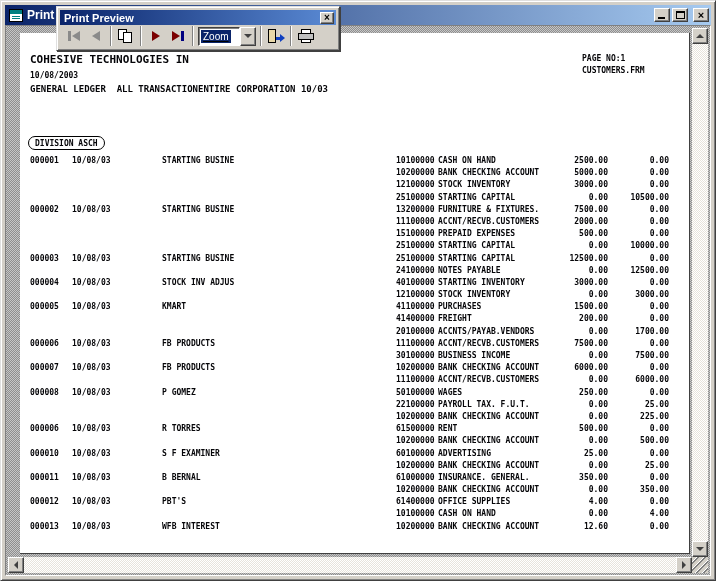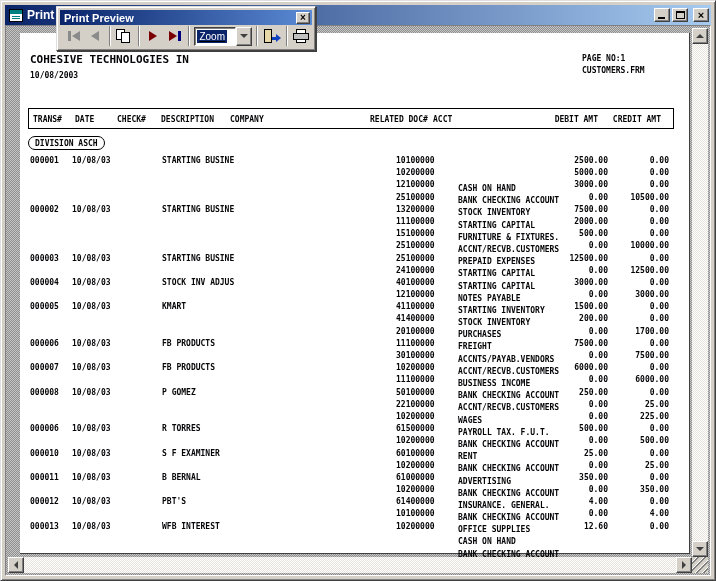--- a/index.html
+++ b/index.html
@@ -68,25 +68,25 @@
   .colbox span{position:absolute;top:6px;font-size:8px;font-weight:bold;}
   .c-h0{left:4px;} .c-h1{left:46px;} .c-h2{left:88px;} .c-h3{left:132px;}
   .c-h4{left:201px;} .c-h5{left:341px;} .c-h6{left:404px;}
   .c-h7{right:75px;} .c-h8{right:12px;}
   .pill{position:absolute;left:8px;top:103px;height:14px;padding:2px 6px 0 6px;
        border:1px solid #000;border-radius:7px;font-size:8px;font-weight:bold;}
   .rbody{position:absolute;left:0;top:122px;right:0;}
   .rline{position:relative;height:12.2px;font-size:8px;font-weight:bold;}
   .rline span{position:absolute;top:1px;}
   .c-trans{left:10px;} .c-date{left:52px;} .c-desc{left:142px;}
-  .c-acct{left:376px;} .c-name{left:438px;margin-top:28px;}
+  .c-acct{left:376px;} .c-name{left:418px;}
   .c-debit{right:81px;} .c-credit{right:20px;}
 
   
-  .float{position:absolute;left:55px;top:5px;width:260px;height:45px;background:#D4D0C8;
+  .float{position:absolute;left:55px;top:5px;width:284px;height:45px;background:#D4D0C8;
        border:1px solid;border-color:#DFDFDF #404040 #404040 #DFDFDF;
        box-shadow:inset 1px 1px 0 #fff, inset -1px -1px 0 #808080, 1px 1px 0 #404040;}
   .float-title{position:absolute;left:3px;top:3px;right:3px;height:15px;
        background:linear-gradient(to right,#0A246A,#5A8AD4);
        display:flex;align-items:center;padding:0 2px 0 4px;color:#fff;
        font-size:11px;font-weight:bold;}
   .float-title .cap-btn{width:14px;height:12px;margin-left:auto;font-size:10px;}
   .tools{position:absolute;left:3px;top:18px;right:3px;bottom:3px;
        display:flex;align-items:center;padding-left:3px;}
   .tbtn{width:22px;height:22px;display:flex;align-items:center;justify-content:center;
@@ -139,32 +139,22 @@
     </span>
   </div>
 
   <div class="client">
 
     <div class="page">
       <span class="abs rpt-company">COHESIVE TECHNOLOGIES IN</span>
       <span class="abs rpt-date">10/08/2003</span>
       <span class="abs rpt-pageno">PAGE NO:1</span>
       <span class="abs rpt-form">CUSTOMERS.FRM</span>
-
-      <div class="colbox">
-        <span class="c-h0">TRANS#</span>
-        <span class="c-h1">DATE</span>
-        <span class="c-h2">CHECK#</span>
-        <span class="c-h3">DESCRIPTION</span>
-        <span class="c-h4">COMPANY</span>
-        <span class="c-h5">RELATED DOC#</span>
-        <span class="c-h6">ACCT</span>
-        <span class="c-h7">DEBIT AMT</span>
-        <span class="c-h8">CREDIT AMT</span>
-      </div>
+      <span class="abs rpt-subtitle">GENERAL LEDGER  ALL TRANSACTIONENTIRE CORPORATION 10/03</span>
+
 
       <div class="pill">DIVISION ASCH</div>
 
       <div class="rbody">
           <div class="rline">
             <span class="c-trans">000001</span>
             <span class="c-date">10/08/03</span>
             <span class="c-desc">STARTING BUSINE</span>
             <span class="c-acct">10100000</span>
             <span class="c-name">CASH ON HAND</span>

